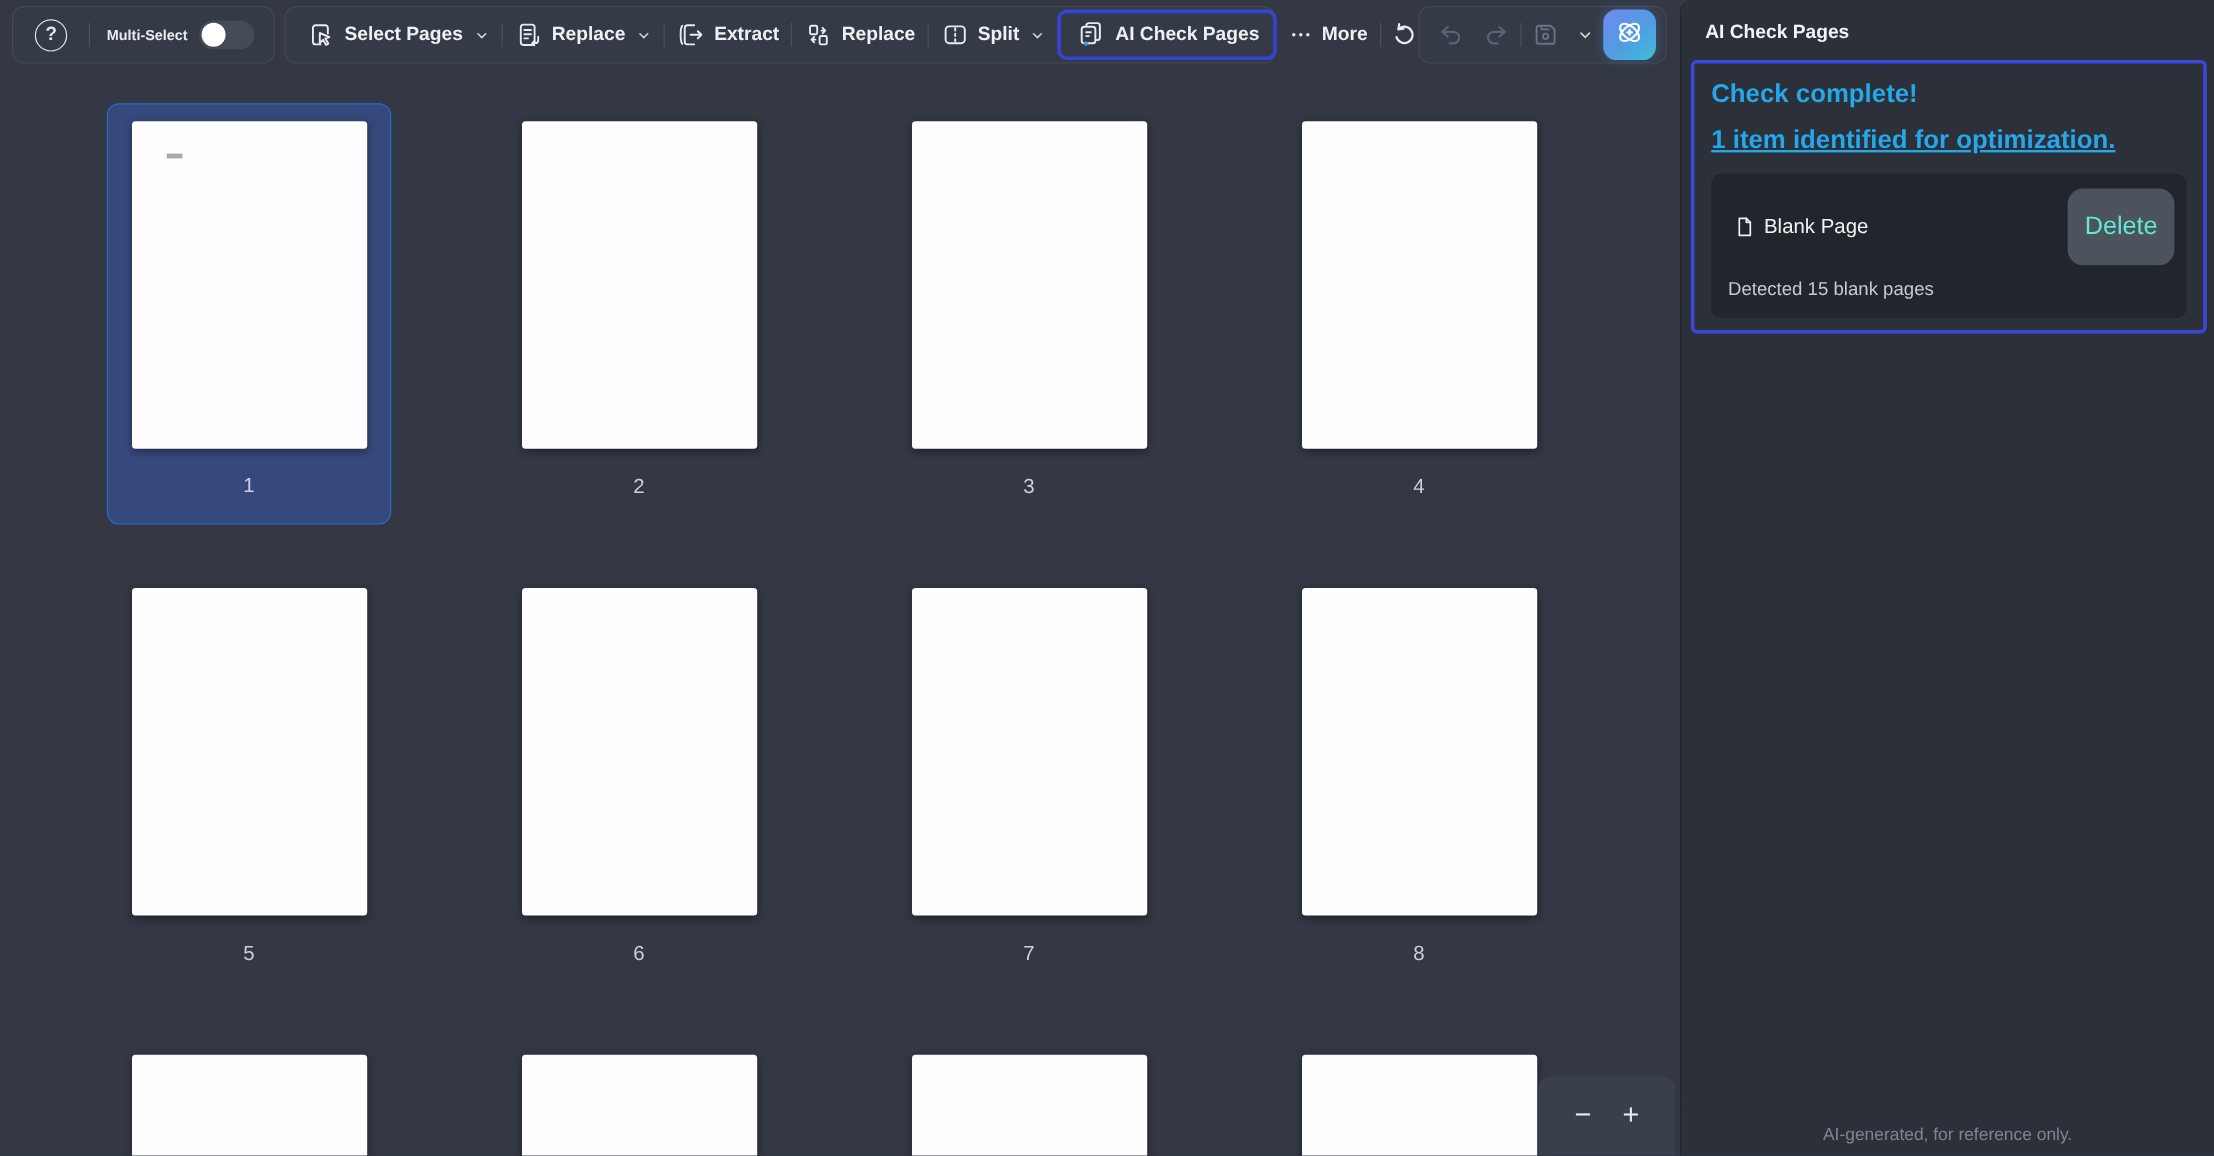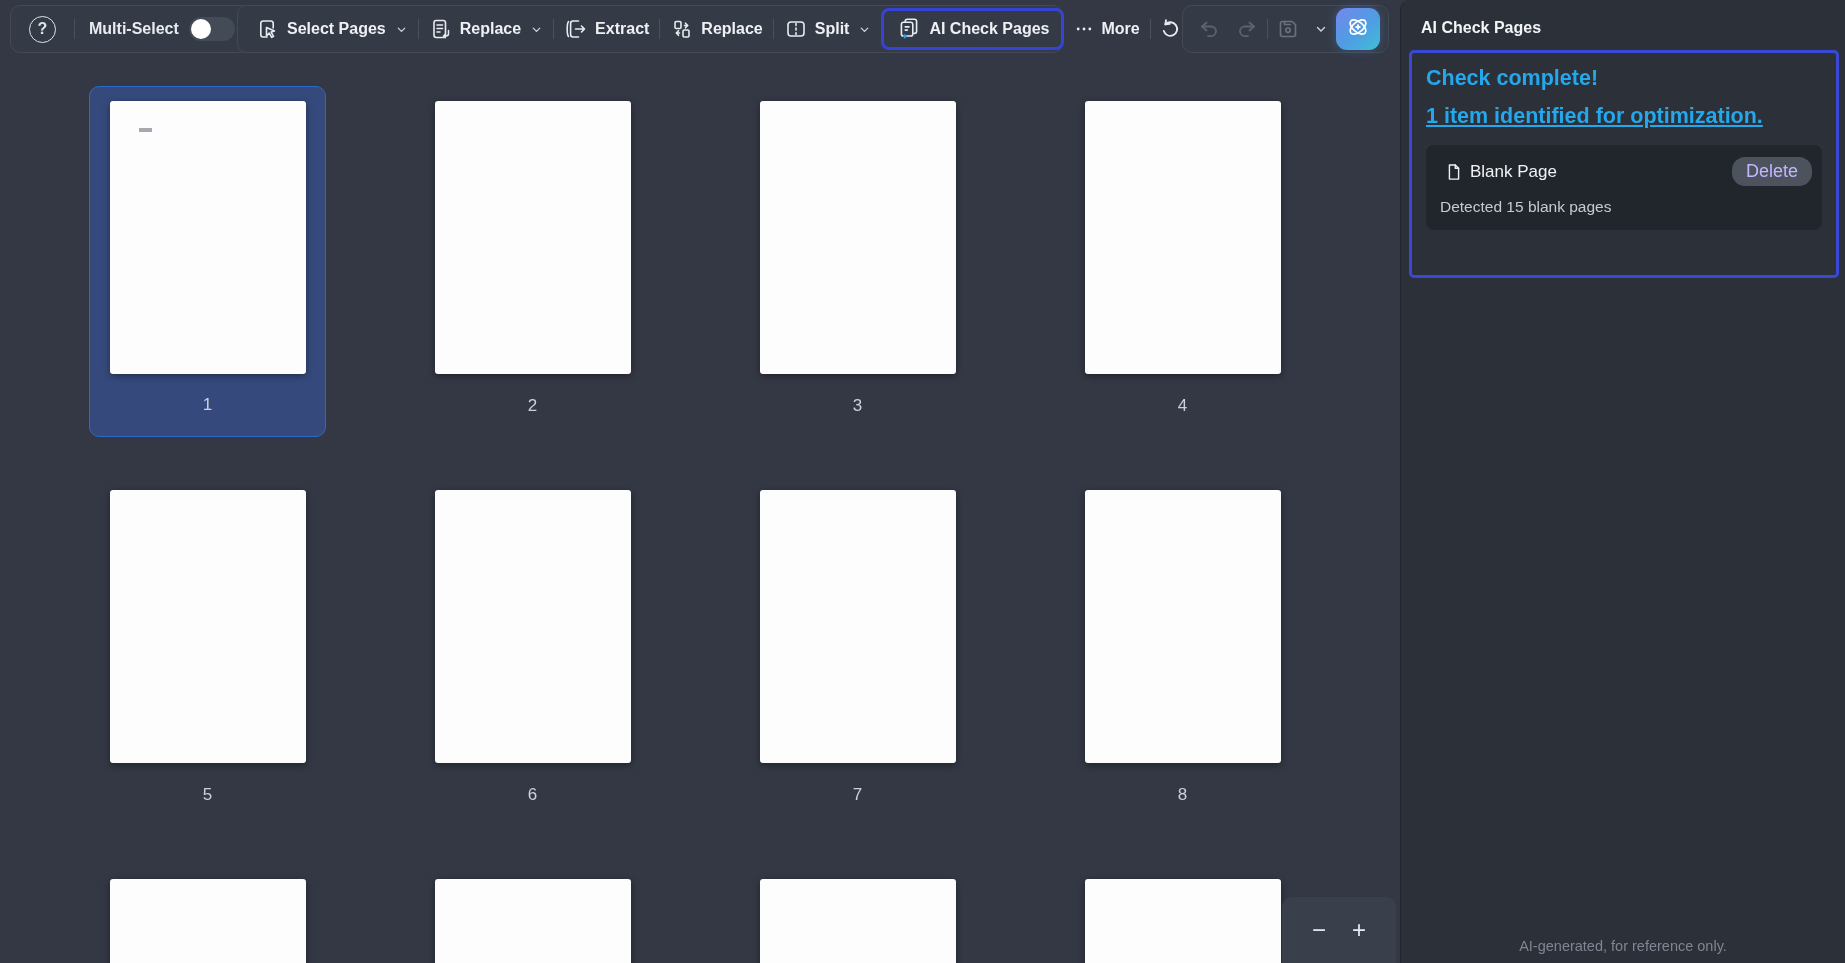--- a/index.html
+++ b/index.html
@@ -33,21 +33,21 @@
   .icon svg { display:block; }
   .chev { margin-left:2px; display:inline-flex; }
 
   .help-circle {
     width:27px; height:27px; border:1.7px solid #dfe3e8; border-radius:50%;
     display:flex; align-items:center; justify-content:center;
     font-size:16px; font-weight:700; color:#dfe3e8; cursor:pointer;
     margin:0 8px;
   }
   #tb-group-1 .tb-divider { margin:0 10px; }
-  .ms-label { font-size:16px; font-weight:700; margin:0 10px 0 4px; }
+  .ms-label { font-size:12px; font-weight:700; margin:0 10px 0 4px; }
   .toggle {
     width:46px; height:24px; border-radius:12px; background:#434b56;
     position:relative; cursor:pointer; margin-right:6px;
   }
   .toggle .knob {
     position:absolute; left:2px; top:2px; width:20px; height:20px;
     border-radius:50%; background:#ffffff;
   }
 
   .ai-check-btn {
@@ -116,22 +116,22 @@
   }
   .status-line { font-size:21.5px; font-weight:700; color:#25a7ec; }
   #status-sub { margin-top:13px;text-decoration:underline; }
   #result-card {
     margin-top:16px; background:#21252c; border-radius:8px;
     padding:12px 10px 14px 10px;
   }
   .card-row { display:flex; align-items:center; padding-left:8px; }
   .card-row .name { font-size:17px; color:#f0f2f4; margin-left:6px; flex:1; }
   .delete-btn {
-    background:#4c535d; color:#c4b5fd; font-size:18px;
-    border:none; border-radius:13px; padding:4px 14px; cursor:pointer;
+    background:#4c535d; color:#5eead4; font-size:21px;
+    border:none; border-radius:13px; padding:20px 14px; cursor:pointer;
     font-family:"Liberation Sans", sans-serif;
   }
   .card-detail { margin-top:12px; font-size:15.5px; color:#c6cbd2; padding-left:4px; }
   #panel-footer {
     position:absolute; bottom:9px; left:0; width:100%;
     text-align:center; font-size:14.5px; color:#7f8692;
   }
 </style>
 </head>
 <body>

